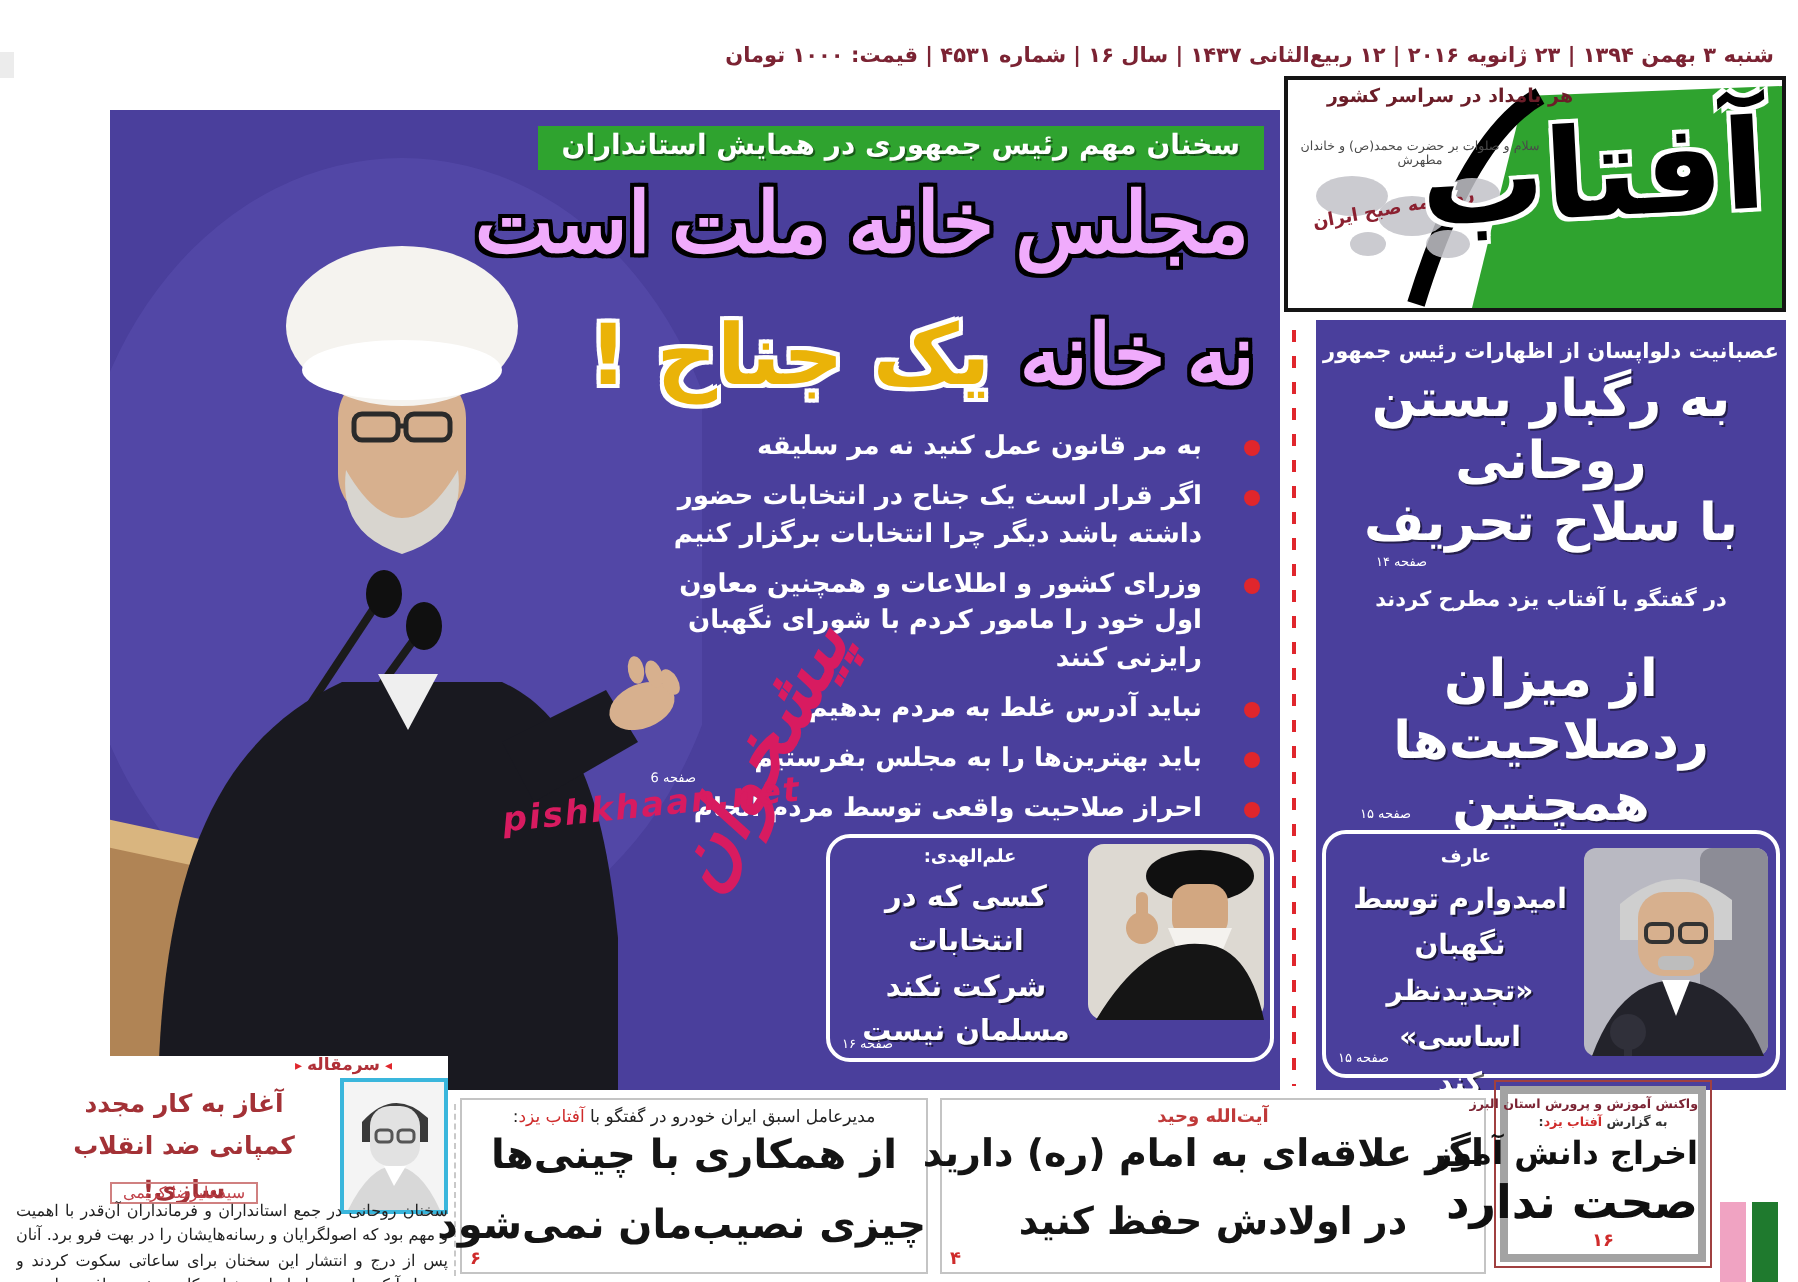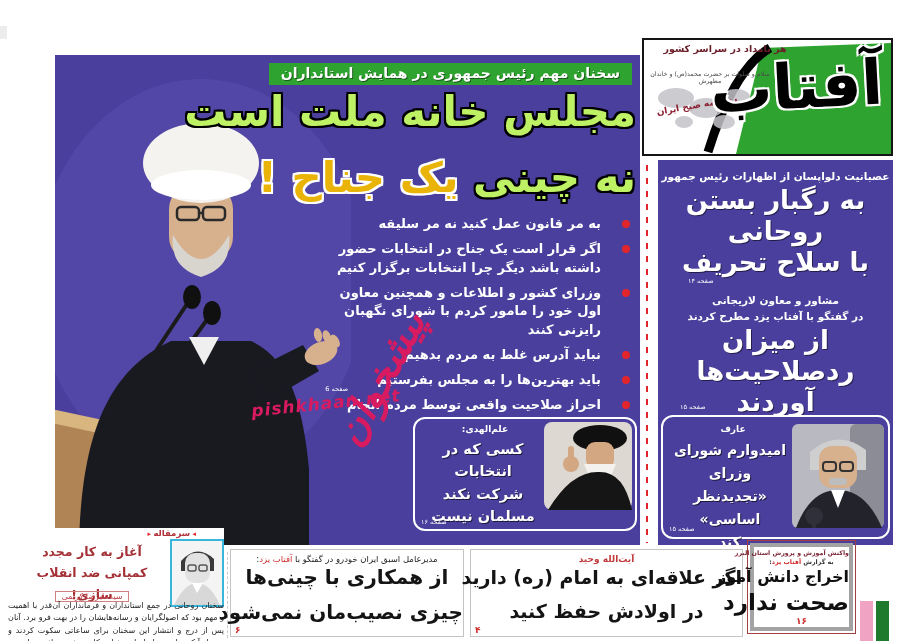--- a/index.html
+++ b/index.html
@@ -20,21 +20,21 @@
   #masthead-salutation{top:30px;left:2px;width:128px;font-size:6.3px;color:#4a4a4a;}
   #masthead-map{left:4px;top:42px;}
   #masthead-subtitle{left:12px;top:60px;font-size:9px;font-weight:bold;color:#8b2030;transform:rotate(-10deg);}
   #masthead-logo{right:8px;top:10px;font-size:62px;font-weight:bold;color:#000;transform:rotate(-3deg);
      text-shadow:2px 2px 0 #fff,-2px -2px 0 #fff,2px -2px 0 #fff,-2px 2px 0 #fff;line-height:1.2;}
 
   
   #main-box{left:55px;top:55px;width:585px;height:490px;background:#4a3f9c;overflow:hidden;}
   #lead-kicker{right:8px;top:8px;background:#2fa32f;color:#fff;font-size:14px;font-weight:bold;
      padding:2px 12px 4px;letter-spacing:0.5px;text-shadow:1px 1px 0 rgba(0,0,0,.45);}
-  .outline-black{color:#bef264;text-shadow:-2px -2px 0 #000,2px -2px 0 #000,-2px 2px 0 #000,2px 2px 0 #000,0 -2px 0 #000,0 2px 0 #000,-2px 0 0 #000,2px 0 0 #000;}
+  .outline-black{color:#f0abfc;text-shadow:-2px -2px 0 #000,2px -2px 0 #000,-2px 2px 0 #000,2px 2px 0 #000,0 -2px 0 #000,0 2px 0 #000,-2px 0 0 #000,2px 0 0 #000;font-family:Liberation Serif, serif;}
   .outline-white-red{color:#eab308;text-shadow:-2px -2px 0 #fff,2px -2px 0 #fff,-2px 2px 0 #fff,2px 2px 0 #fff,0 -2px 0 #fff,0 2px 0 #fff,-2px 0 0 #fff,2px 0 0 #fff;}
   #headline-1{right:4px;top:32px;width:410px;font-size:42px;font-weight:bold;}
   #headline-2{right:4px;top:98px;width:350px;font-size:42px;font-weight:bold;}
   #lead-bullets{right:10px;top:160px;width:302px;}
   .bullet{display:flex;gap:21px;margin-bottom:6px;font-size:13px;font-weight:bold;color:#fff;line-height:1.45;}
   .bullet .dot{flex:none;width:8px;height:8px;border-radius:50%;background:#e0262c;margin-top:5px;}
   .pageref{font-size:6.5px;color:#fff;}
   #lead-pageref{right:292px;top:330px;}
 
   
@@ -107,20 +107,21 @@
 
   #bar-pink{left:860px;top:601px;width:13px;height:40px;background:#f0a3c2;}
   #bar-green{left:876px;top:601px;width:13px;height:40px;background:#1f7a2e;}
 </style>
 </head>
 <body>
 
 <div id="page">
 
   <div id="reg-mark" class="abs"></div>
+  <div id="dateline" class="abs rtl nowrap">شنبه ۳ بهمن ۱۳۹۴ | ۲۳ ژانویه ۲۰۱۶ | ۱۲ ربیع‌الثانی ۱۴۳۷ | سال ۱۶ | شماره ۴۵۳۱ | قیمت: ۱۰۰۰ تومان</div>
 
   <div id="masthead" class="abs">
     <svg class="abs" style="left:0;top:0;" width="247" height="114" viewBox="0 0 247 114">
       <polygon points="92,114 118,8 247,3 247,114" fill="#2fa32f"></polygon>
       <path d="M64,112 Q90,28 126,8" stroke="#000" stroke-width="9" fill="none"></path>
     </svg>
     <div id="masthead-tagline" class="abs rtl c">هر بامداد در سراسر کشور</div>
     <div id="masthead-salutation" class="abs rtl c">سلام و صلوات بر حضرت محمد(ص) و خاندان مطهرش</div>
     <svg id="masthead-map" class="abs" width="110" height="55" viewBox="0 0 110 55">
       <g fill="#c2c2c8" opacity="0.85">
@@ -164,21 +165,21 @@
       <rect x="126" y="138" width="22" height="13" rx="4" fill="none" stroke="#2a2a2a" stroke-width="2.5"></rect>
       <rect x="152" y="138" width="22" height="13" rx="4" fill="none" stroke="#2a2a2a" stroke-width="2.5"></rect>
       <line x1="148" y1="144" x2="152" y2="144" stroke="#2a2a2a" stroke-width="2.5"></line>
       <path d="M122,166 Q150,214 178,166 Q182,198 150,208 Q118,198 122,166" fill="#d8d5cf"></path>
     </svg>
 
     <div id="lead-kicker" class="abs rtl nowrap">سخنان مهم رئیس جمهوری در همایش استانداران</div>
 
     <div id="headline-1" class="abs rtl c nowrap outline-black">مجلس خانه ملت است</div>
     <div id="headline-2" class="abs rtl c nowrap">
-      <span class="outline-black">نه چینی</span>
+      <span class="outline-black">نه خانه</span>
       <span class="outline-white-red">یک جناح !</span>
     </div>
 
     <div id="lead-bullets" class="abs rtl">
       <div class="bullet">
           <span class="dot"></span>
           <span>به مر قانون عمل کنید نه مر سلیقه</span>
         </div>
       <div class="bullet">
           <span class="dot"></span>
@@ -231,47 +232,46 @@
   <div id="right-col" class="abs">
     <div id="rc1-kicker" class="abs rtl c rc-kicker">عصبانیت دلواپسان از اظهارات رئیس جمهور</div>
     <div id="rc1-head" class="abs rtl c rc-head">
       <div>به رگبار بستن</div>
       <div>روحانی</div>
       <div>با سلاح تحریف</div>
     </div>
     <div id="rc1-pageref" class="abs rtl pageref">صفحه ۱۴</div>
 
     <div id="rc2-kicker" class="abs rtl c rc-kicker">
-      <div>مشاور و معاون لاریجانی</div>
       <div>در گفتگو با آفتاب یزد مطرح کردند</div>
     </div>
     <div id="rc2-head" class="abs rtl c rc-head">
       <div>از میزان</div>
       <div>ردصلاحیت‌ها</div>
-      <div>آوردند</div>
+      <div>همچنین</div>
     </div>
     <div id="rc2-pageref" class="abs rtl pageref">صفحه ۱۵</div>
 
     <div id="aref-box" class="abs">
       <svg id="aref-photo" class="abs" width="92" height="104" viewBox="0 0 92 104">
         <rect width="92" height="104" rx="6" fill="#b9b9c2"></rect>
         <rect x="58" width="34" height="104" rx="6" fill="#8c8c96"></rect>
         <path d="M18,28 Q46,4 74,26 L74,46 L18,46 Z" fill="#cfcfcf"></path>
         <rect x="27" y="22" width="38" height="42" rx="13" fill="#d7b08e"></rect>
         <rect x="31" y="38" width="13" height="9" rx="3" fill="none" stroke="#333" stroke-width="2"></rect>
         <rect x="48" y="38" width="13" height="9" rx="3" fill="none" stroke="#333" stroke-width="2"></rect>
         <rect x="37" y="54" width="18" height="7" rx="3" fill="#bdbdbd"></rect>
         <path d="M4,104 Q18,66 46,66 Q74,66 90,104 Z" fill="#23232b"></path>
         <polygon points="39,66 53,66 46,84" fill="#ffffff"></polygon>
         <circle cx="22" cy="92" r="9" fill="#30303a"></circle>
         <rect x="20" y="98" width="4" height="6" fill="#30303a"></rect>
       </svg>
       <div id="aref-kicker" class="abs rtl c">عارف</div>
       <div id="aref-lines" class="abs rtl c">
-        <div>امیدوارم شورای وزرای</div>
+        <div>امیدوارم توسط نگهبان</div>
         <div>«تجدیدنظر اساسی»</div>
         <div>کند</div>
       </div>
       <div id="aref-pageref" class="abs rtl pageref">صفحه ۱۵</div>
     </div>
   </div>
 
   <div id="editorial" class="abs">
     <div id="editorial-label" class="abs rtl nowrap"><span class="arrow">◂ </span><span>سرمقاله</span><span class="arrow"> ▸</span></div>
     <svg id="editorial-photo" class="abs" width="50" height="64" viewBox="0 0 50 64">

